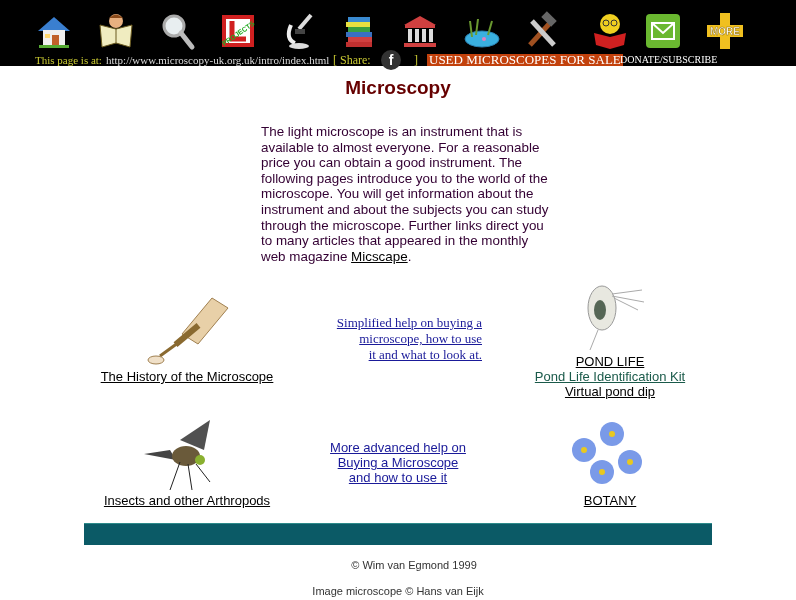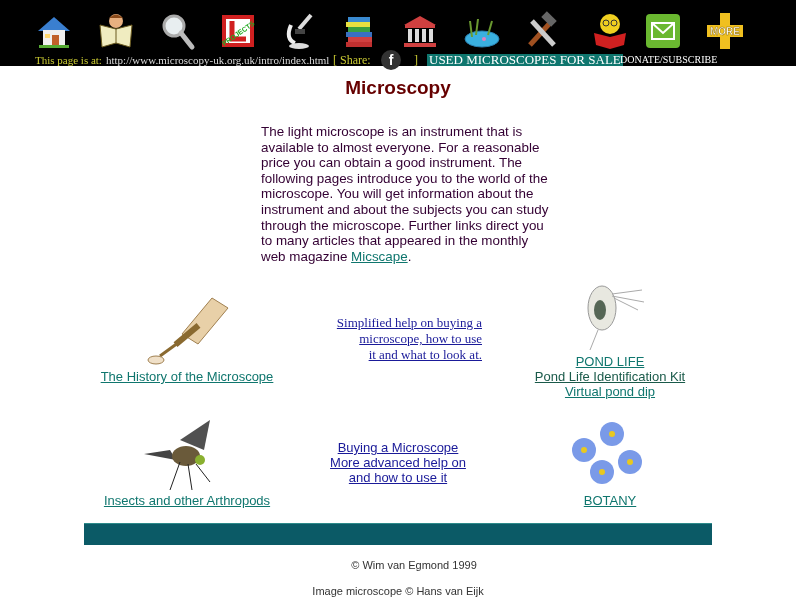--- a/index.html
+++ b/index.html
@@ -10,26 +10,26 @@
   .nav-icon { position: absolute; top: 10px; width: 44px; height: 42px; display:flex; align-items:center; justify-content:center; cursor:pointer; }
   .nav-icon svg { width: 40px; height: 40px; }
 
   .status-line { position: absolute; top: 54px; left: 0; width: 639px; height: 12px; font-family: "Liberation Serif", serif; font-size: 12px; line-height: 12px; white-space: nowrap; }
   .status-line span { position: absolute; top: 0; }
   .lbl-at { left: 35px; color: #cccc33; font-size: 11px; }
   .lbl-url { left: 106px; color: #dddddd; font-size: 11px; }
   .lbl-share { left: 333px; color: #cccc33; font-size: 12px; }
   .fb { position:absolute; left: 381px; top: 50px; width: 20px; height: 20px; border-radius: 50%; background: #333; color:#fff; font-weight:bold; font-size: 14px; text-align:center; line-height: 20px; font-family:"Liberation Sans",sans-serif; }
   .lbl-close { left: 414px; color: #cccc33; }
-  .lbl-used { left: 427px; background: #0f766e; color: #ffffff; padding: 0 2px; font-size: 13px; }
+  .lbl-used { left: 427px; background: #c2410c; color: #ffffff; padding: 0 2px; font-size: 13px; }
   .lbl-donate { left: 620px; color: #ffffff; font-size: 10px; }
 
   .title { position: absolute; left: 258px; top: 76px; width: 280px; text-align: center; font-size: 19px; font-weight: bold; color: #660000; line-height: 24px; }
   .intro { position: absolute; left: 261px; top: 124px; width: 290px; font-size: 13.4px; line-height: 15.6px; color: #330033; }
-  a, .lnk { color: #0f766e; text-decoration: underline; cursor: pointer; }
+  a, .lnk { color: #000000; text-decoration: underline; cursor: pointer; }
   .serif-link { font-family: "Liberation Serif", serif; font-size: 13px; line-height: 16px; color: #1a1a99; text-decoration: underline; text-align: right; position: absolute; }
 
   .cell-link { position: absolute; text-align: center; font-size: 13px; line-height: 15px; }
   .footerbar { position: absolute; left: 84px; top: 523px; width: 628px; height: 22px; background: #0b5a66; border-top: 1px solid #2d8a8a; }
   .foot1, .foot2 { position: absolute; left: 0; width: 796px; text-align: center; font-size: 11px; color: #333; }
   .foot1 { top: 559px; padding-left: 32px; }
   .foot2 { top: 585px; }
 </style>
 </head>
 <body>
@@ -197,22 +197,22 @@
       <ellipse cx="46" cy="36" rx="14" ry="10" fill="#6a5a3a"></ellipse>
       <circle cx="60" cy="40" r="5" fill="#8ab030"></circle>
       <line x1="40" y1="42" x2="30" y2="70" stroke="#222"></line>
       <line x1="48" y1="44" x2="52" y2="70" stroke="#222"></line>
       <line x1="56" y1="44" x2="70" y2="62" stroke="#222"></line>
     </svg>
 </div>
 <a class="cell-link" style="left:100px;top:493px;width:174px;">Insects and other Arthropods</a>
 
 <div class="cell-link" style="left:314px;top:440px;width:168px;color:#1a1a99;text-decoration:underline;">
+  <div>More advanced help on</div>
   <div>Buying a Microscope</div>
-  <div>More advanced help on</div>
   <div>and how to use it</div>
 </div>
 
 <div style="position:absolute;left:568px;top:420px;width:86px;height:72px;">
   <svg viewBox="0 0 86 72" width="86" height="72">
     <g fill="#7a9ae8">
         <circle cx="44" cy="14" r="12"></circle>
         <circle cx="16" cy="30" r="12"></circle>
         <circle cx="62" cy="42" r="12"></circle>
         <circle cx="34" cy="52" r="12"></circle>

